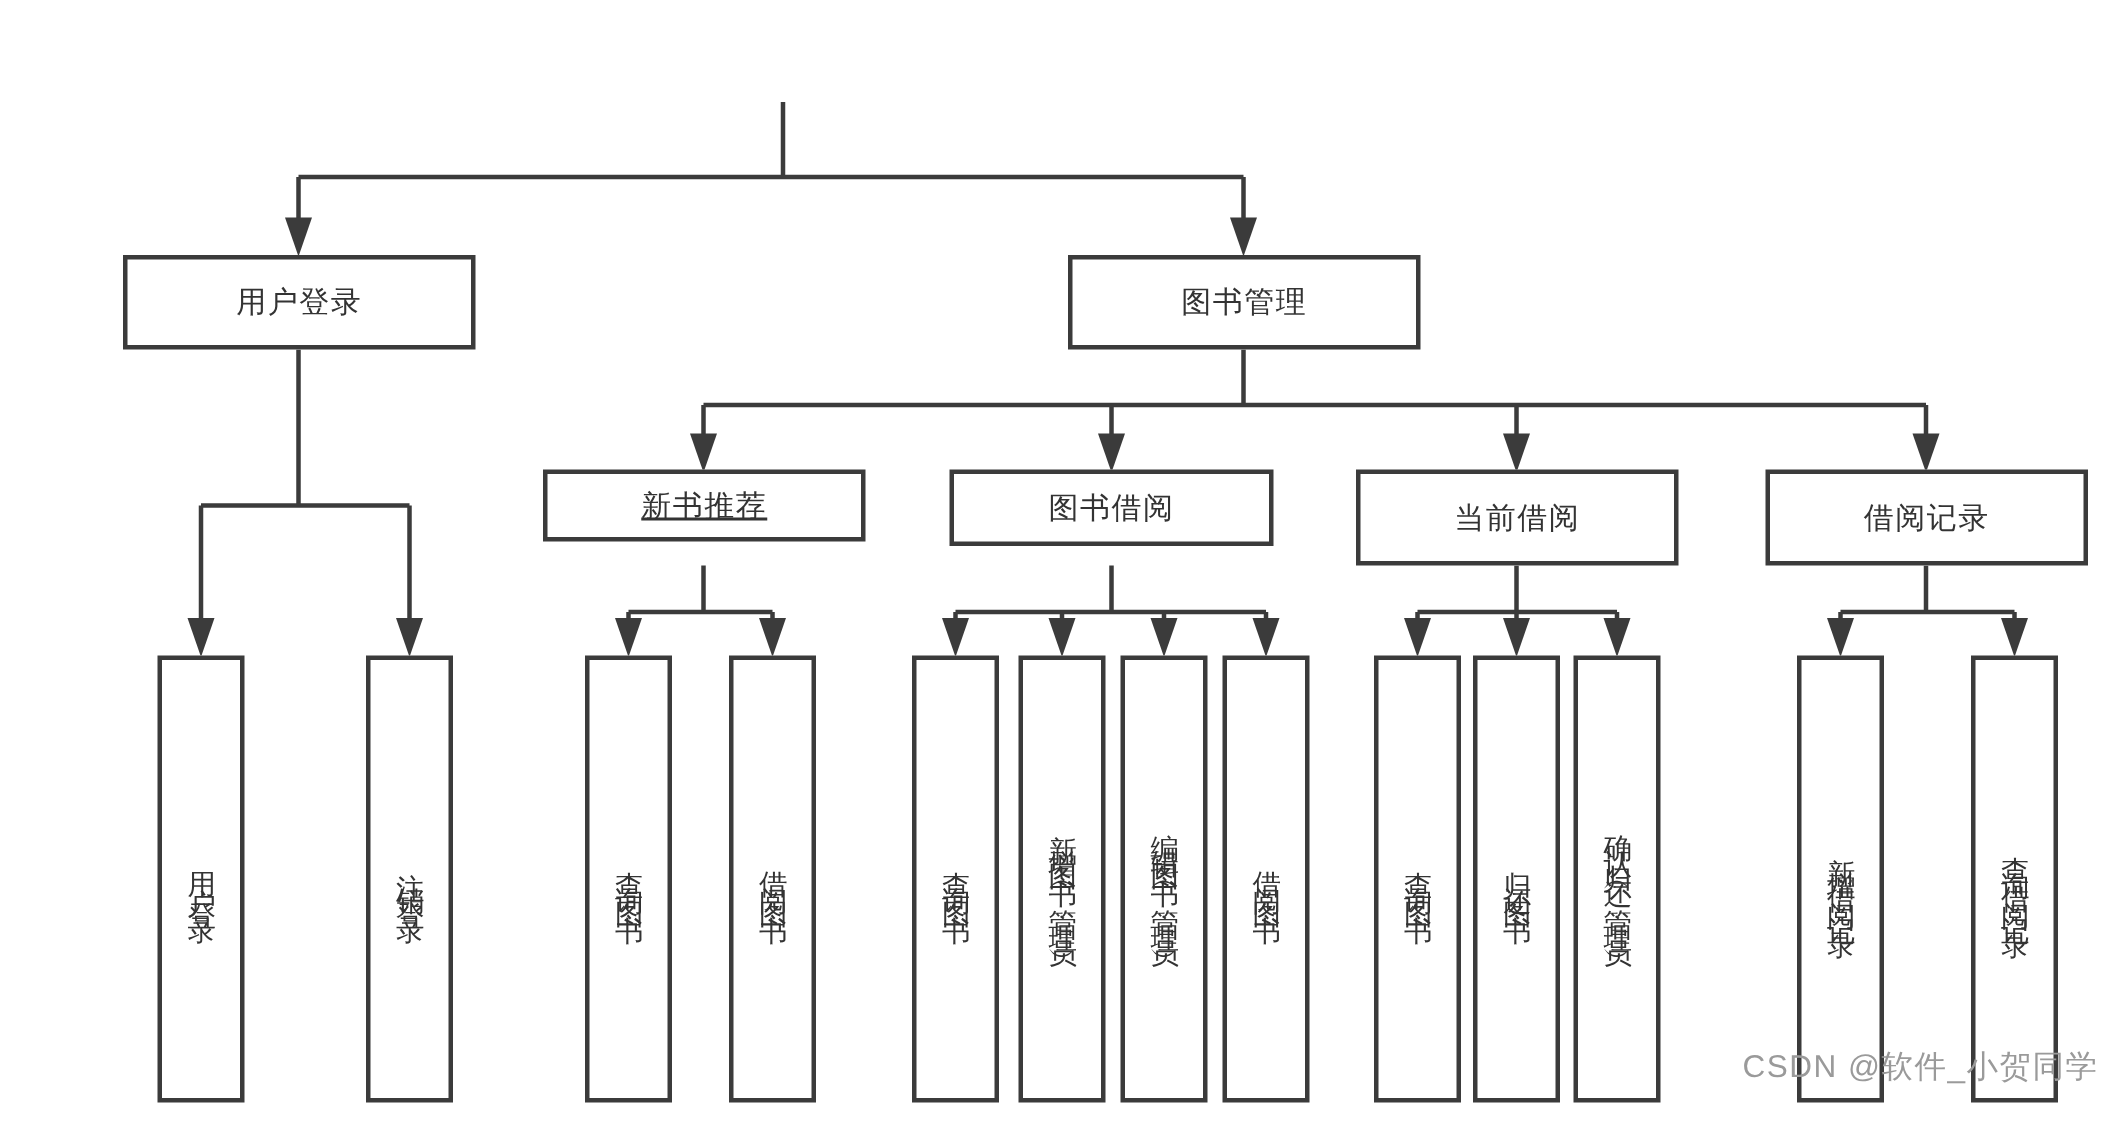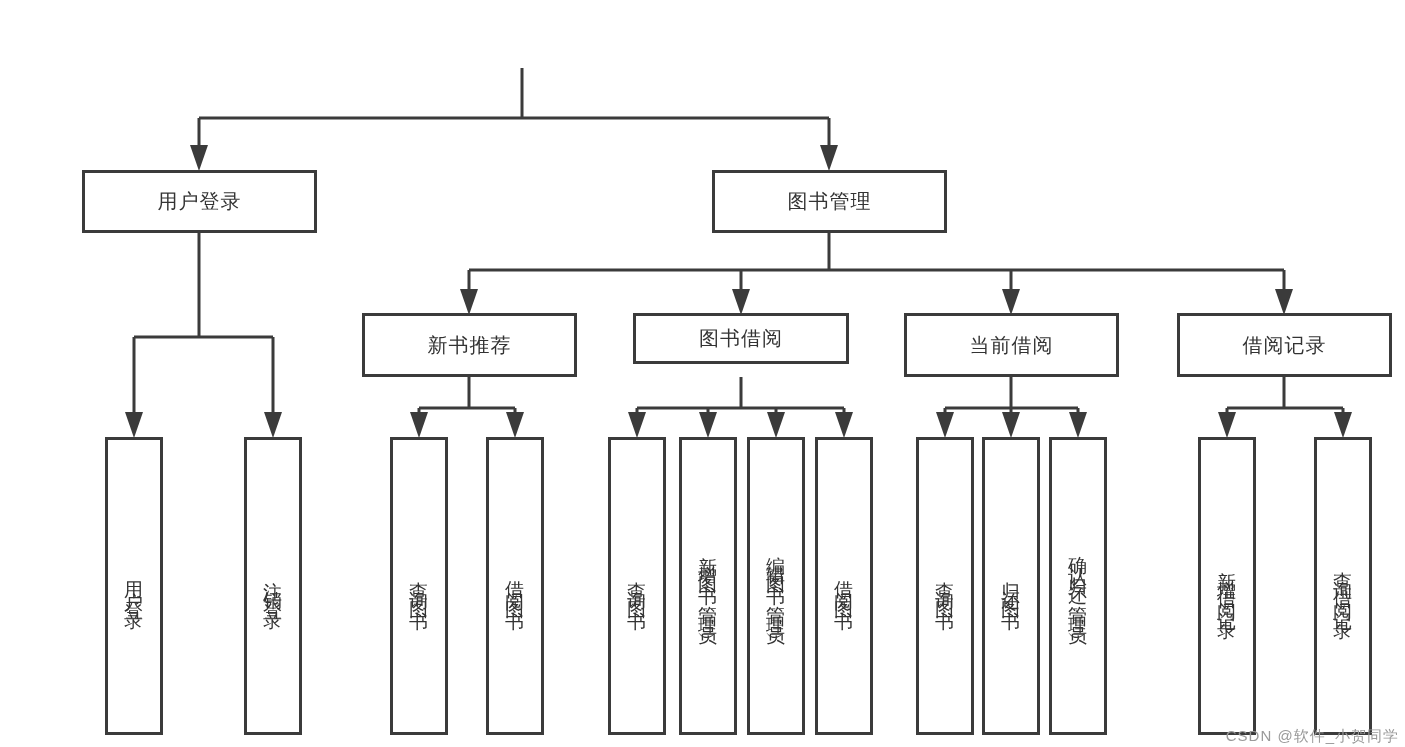--- a/index.html
+++ b/index.html
@@ -47,22 +47,22 @@
     position:absolute;
     left:0;top:0;
     z-index:1;
     pointer-events:none;
   }
   .ln{stroke:var(--line);stroke-width:3;fill:none;}
   .ar{fill:var(--line);stroke:none;}
   .watermark{
     position:absolute;
     right:6px;
-    bottom:1px;
-    font-size:15px;
+    bottom:22px;
+    font-size:21px;
     color:var(--watermark_text_color);
     letter-spacing:1px;
     z-index:5;
     white-space:nowrap;
   }
 </style>
 </head>
 <body>
 
 <div class="canvas">
@@ -94,21 +94,21 @@
     <polygon class="ar" points="1002,412 1020,412 1011,438"></polygon>
     <polygon class="ar" points="1069,412 1087,412 1078,438"></polygon>
     <polygon class="ar" points="1218,412 1236,412 1227,438"></polygon>
     <polygon class="ar" points="1334,412 1352,412 1343,438"></polygon>
   </svg>
 
 
   <div class="box" style="left:82px;top:170px;width:235px;height:63px;">用户登录</div>
   <div class="box" style="left:712px;top:170px;width:235px;height:63px;">图书管理</div>
 
-  <div class="box" style="left:362px;top:313px;width:215px;height:64px;">新书推荐</div>
+  <div class="box" style="left:362px;top:313px;width:215px;height:48px;text-decoration:underline;">新书推荐</div>
   <div class="box" style="left:633px;top:313px;width:216px;height:51px;">图书借阅</div>
   <div class="box" style="left:1177px;top:313px;width:215px;height:64px;">借阅记录</div>
   <div class="box" style="left:904px;top:313px;width:215px;height:64px;">当前借阅</div>
 
   <div class="box vbox" style="left:105px;">
     <span class="vtext">用户登录</span>
   </div>
   <div class="box vbox" style="left:244px;">
     <span class="vtext">注销登录</span>
   </div>

